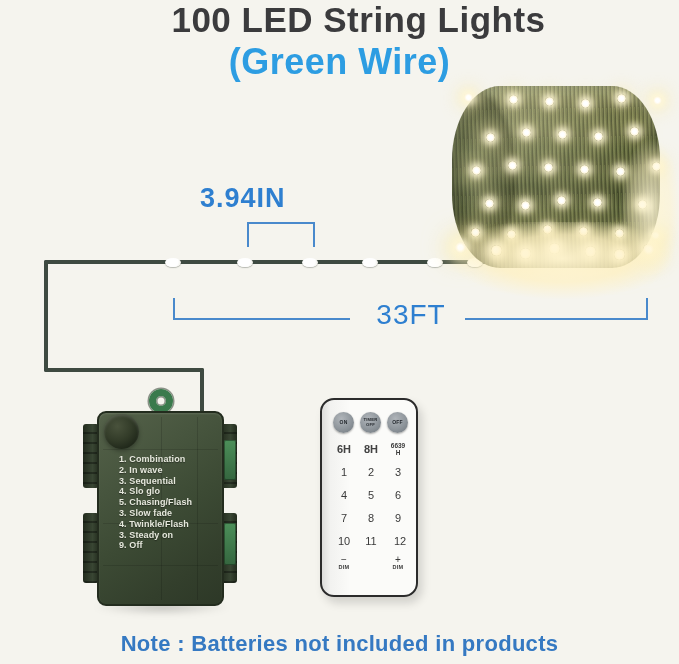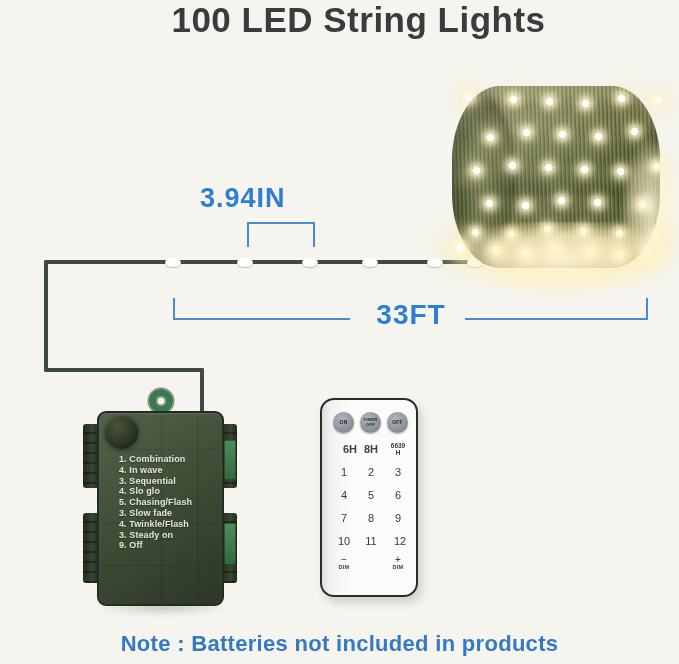--- a/index.html
+++ b/index.html
@@ -26,21 +26,21 @@
   .spacing-bracket{position:absolute;left:247px;top:222px;width:64px;height:23px;
     border:2px solid #4989cc;border-bottom:none;z-index:4;}
   .spacing-label{position:absolute;left:200px;top:183px;width:160px;
     font-size:27px;font-weight:bold;letter-spacing:1px;color:#2e7fd0;z-index:4;}
   .length-bracket{position:absolute;left:173px;top:298px;width:471px;height:22px;
     border-left:2px solid #4989cc;border-right:2px solid #4989cc;z-index:4;}
   .length-seg{position:absolute;bottom:0;height:0;border-bottom:2px solid #4989cc;}
   .length-seg.l{left:0;width:175px;}
   .length-seg.r{right:0;width:181px;}
   .length-label{position:absolute;left:352px;top:299px;width:118px;text-align:center;
-    font-size:28px;font-weight:bold;letter-spacing:1px;color:#2e7fd0;z-index:5;}
+    font-size:28px;font-weight:normal;letter-spacing:1px;color:#2e7fd0;z-index:5;}
 
   
   .coil{position:absolute;left:452px;top:86px;width:208px;height:182px;z-index:2;
     border-radius:48px/74px;
     background:
       radial-gradient(ellipse 60px 120px at 20px 50%, rgba(235,240,195,.18), rgba(25,30,12,.28) 70%, transparent 78%),
       radial-gradient(ellipse at 32% 22%, rgba(255,255,230,.22), transparent 55%),
       repeating-linear-gradient(88deg, rgba(15,20,8,.38) 0 1px, rgba(165,175,110,.22) 1.5px 2.5px, rgba(60,70,35,.30) 3px 4px),
       linear-gradient(180deg,#8b8d62 0%,#707448 15%,#5a6239 35%,#4c5531 55%,#555e38 72%,#6b7045 88%,#7e8153 100%);
     box-shadow: inset 0 -10px 20px rgba(35,40,18,.55), inset 0 6px 12px rgba(230,235,200,.25);}
@@ -107,20 +107,21 @@
   
   .note{position:absolute;top:631px;left:0;width:100%;text-align:center;z-index:4;
     font-size:22px;font-weight:bold;letter-spacing:.3px;color:#3579c2;}
 </style>
 </head>
 <body>
 
 <div class="stage">
 
   <div class="title1">100 LED String Lights</div>
+  <div class="title2">(Green Wire)</div>
 
   <div class="wire wire-top"></div>
   <div class="wire wire-left"></div>
   <div class="wire wire-bottom"></div>
   <div class="wire wire-drop"></div>
   <div class="bulb" style="left:165px"></div>
   <div class="bulb" style="left:237px"></div>
   <div class="bulb" style="left:302px"></div>
   <div class="bulb" style="left:362px"></div>
   <div class="bulb" style="left:427px"></div>
@@ -185,38 +186,38 @@
   <div class="latch" style="left:224px;top:523px;height:42px;"></div>
   <div class="bbox">
     <div class="seam-v" style="left:62px"></div>
     <div class="seam-v" style="left:98px"></div>
     <div class="seam-h" style="top:36px"></div>
     <div class="seam-h" style="top:110px"></div>
     <div class="seam-h" style="top:152px"></div>
     <div class="knob"></div>
     <div class="modes">
       <div>1. Combination</div>
-      <div>4. In wave</div>
+      <div>2. In wave</div>
       <div>3. Sequential</div>
       <div>4. Slo glo</div>
       <div>5. Chasing/Flash</div>
       <div>3. Slow fade</div>
       <div>4. Twinkle/Flash</div>
       <div>3. Steady on</div>
       <div>9. Off</div>
     </div>
   </div>
 
   <div class="remote">
     <div class="pwr" style="left:11px">ON</div>
     <div class="pwr" style="left:38px;font-size:4.2px;line-height:4.6px;">TIMER
 OFF</div>
     <div class="pwr" style="left:65px">OFF</div>
 
-    <span class="rkey bold" style="left:15px;top:39px">6H</span>
+    <span class="rkey bold" style="left:9px;top:39px">6H</span>
     <span class="rkey bold" style="left:36px;top:39px">8H</span>
     <span class="rkey small" style="left:63px;top:39px">6639
 H</span>
 
     <span class="rkey" style="left:9px;top:62px">1</span>
     <span class="rkey" style="left:36px;top:62px">2</span>
     <span class="rkey" style="left:63px;top:62px">3</span>
     <span class="rkey" style="left:9px;top:85px">4</span>
     <span class="rkey" style="left:36px;top:85px">5</span>
     <span class="rkey" style="left:63px;top:85px">6</span>

